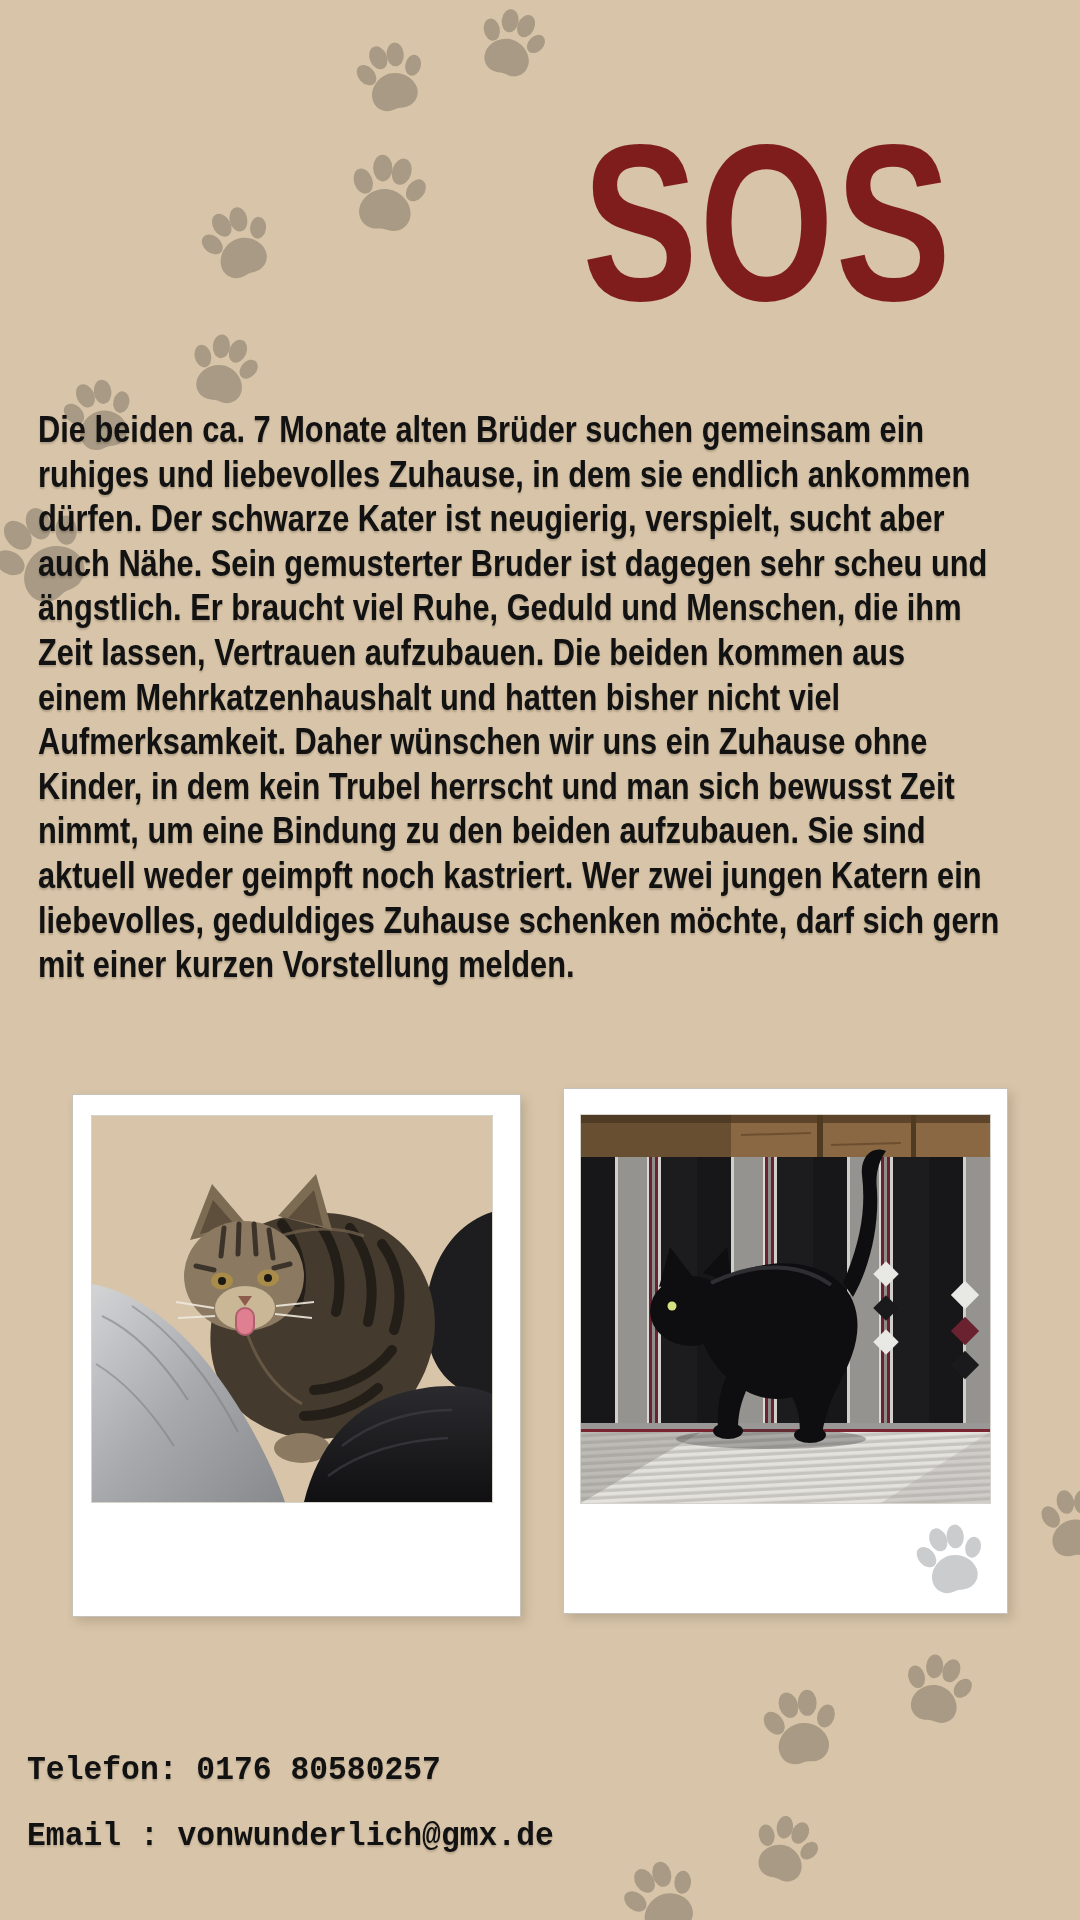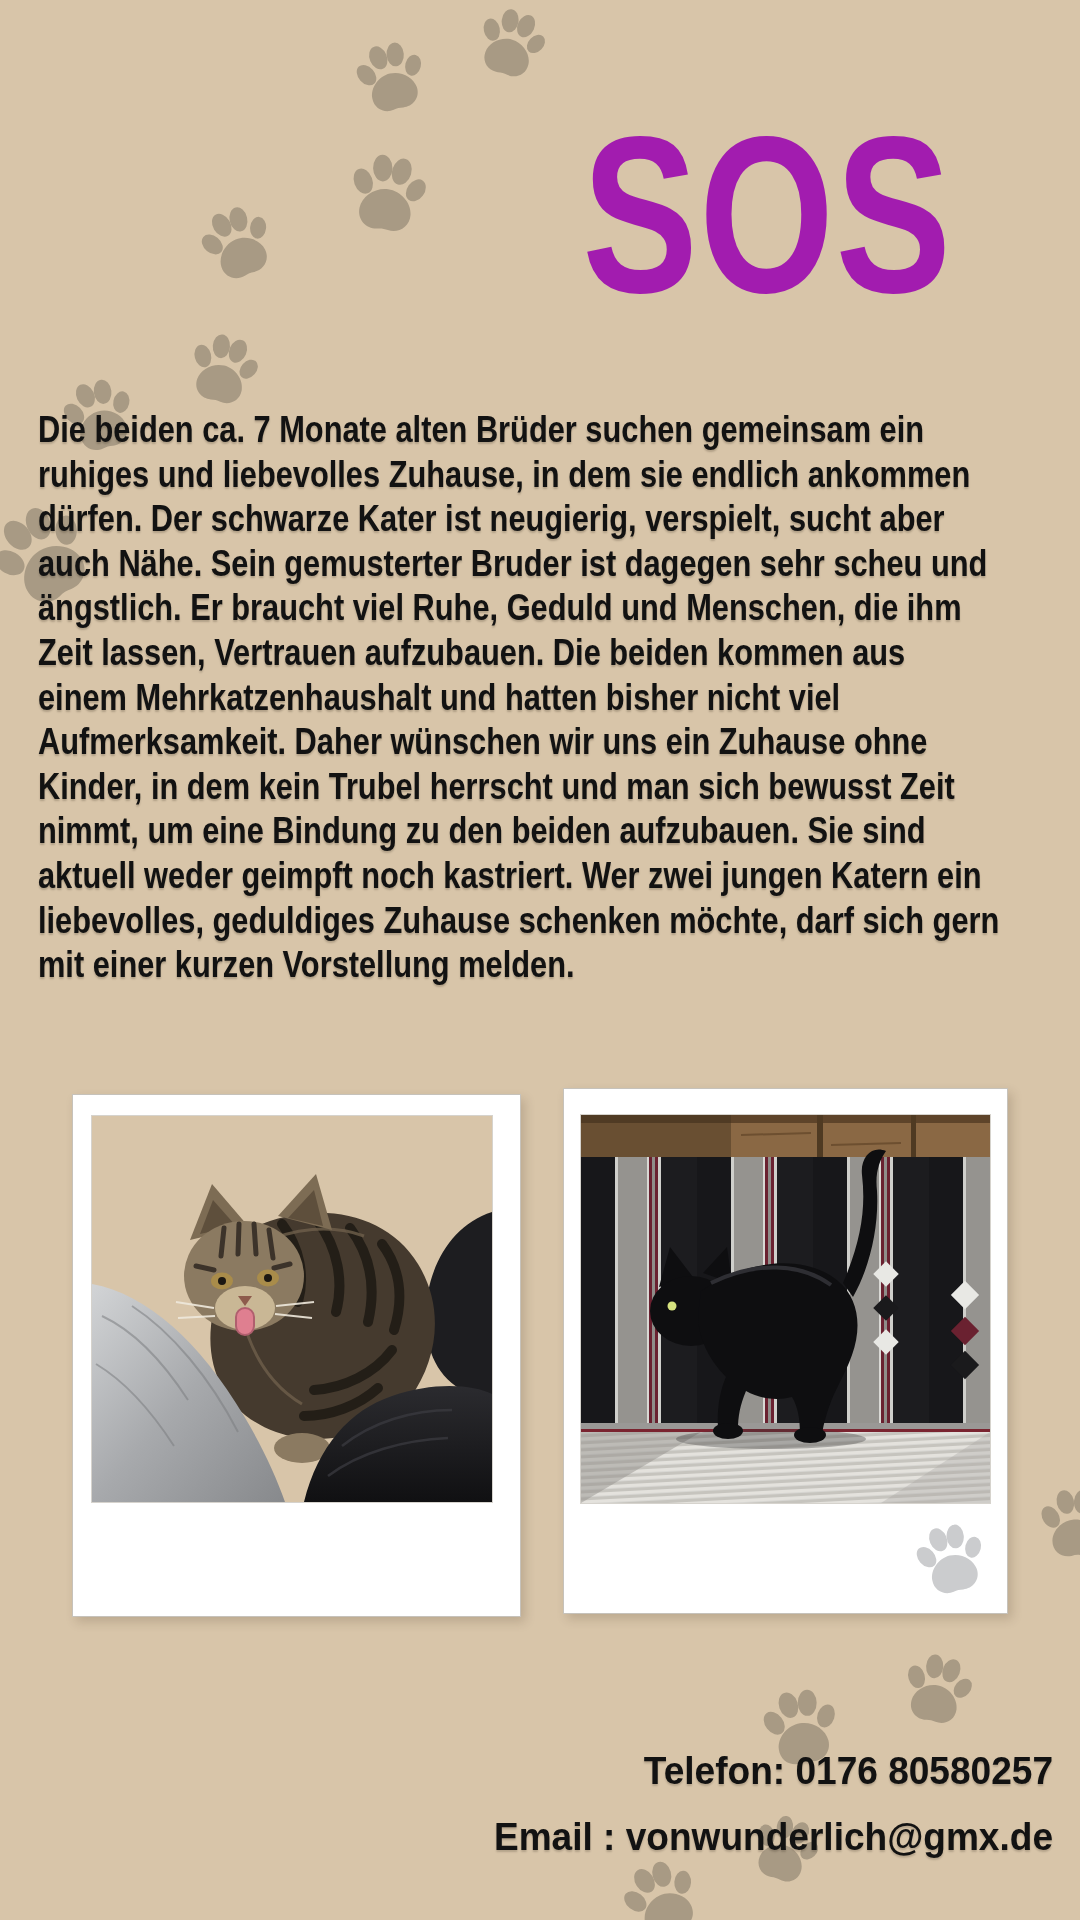--- a/index.html
+++ b/index.html
@@ -8,23 +8,23 @@
   }
   html,body{margin:0;padding:0;background:#555;}
   .poster{
     position:relative; width:1080px; height:1920px; overflow:hidden;
     background:var(--bg); font-family:"Liberation Sans", sans-serif;
   }
   .paw-layer{position:absolute;inset:0;z-index:1;}
   .paw-layer.over{z-index:6;}
   svg.paw{position:absolute;display:block;}
   .sos{
-    position:absolute; left:530px; top:104px; width:420px; z-index:2;
+    position:absolute; left:530px; top:112px; width:420px; z-index:2;
     text-align:center; font-size:222px; font-weight:900; line-height:1;
-    color:#a21caf; white-space:nowrap;
+    color:#7f1d1d; white-space:nowrap;
   }
   .sos .squeeze{display:inline-block; transform:scaleX(0.78); transform-origin:center top; letter-spacing:2px;}
   .body-text{
     position:absolute; left:38px; top:408px; z-index:2;
     font-size:36px; font-weight:700; line-height:44.6px; color:var(--ink);
     white-space:pre; transform:scaleX(0.855); transform-origin:left top;
     text-shadow:0 2px 2px rgba(40,30,20,0.22);
   }
   .polaroid{
     position:absolute; z-index:3; background:var(--polaroid);
@@ -32,23 +32,24 @@
     box-shadow:4px 5px 10px rgba(60,45,25,0.18);
   }
   .polaroid.left{left:72px; top:1094px; width:447px; height:521px;}
   .polaroid.right{left:563px; top:1088px; width:443px; height:524px;}
   .photo{position:absolute; border:1px solid #d6d3cd; overflow:hidden; background:#eee;}
   .polaroid.left  .photo{left:18px; top:20px; width:400px; height:386px;}
   .polaroid.right .photo{left:16px; top:25px; width:409px; height:388px;}
   .photo svg{display:block; width:100%; height:100%;}
   .contact{
     position:absolute; left:0; top:1738px; width:1080px; z-index:2;
-    text-align:right; color:var(--ink); font-weight:700;
-    font-size:39px; line-height:66px;
+    text-align:left; color:var(--ink); font-weight:700;
+    font-size:33px; line-height:66px;
     text-shadow:0 2px 2px rgba(40,30,20,0.2);
+    font-family:Liberation Mono, monospace;
   }
   .contact .line{transform:scaleX(0.95); transform-origin:center top;}
   .defs-hidden{position:absolute;width:0;height:0;overflow:hidden;}
 </style>
 </head>
 <body>
 
 <svg class="defs-hidden" aria-hidden="true">
   <defs>
     <symbol id="paw-shape" viewBox="0 0 100 96">

